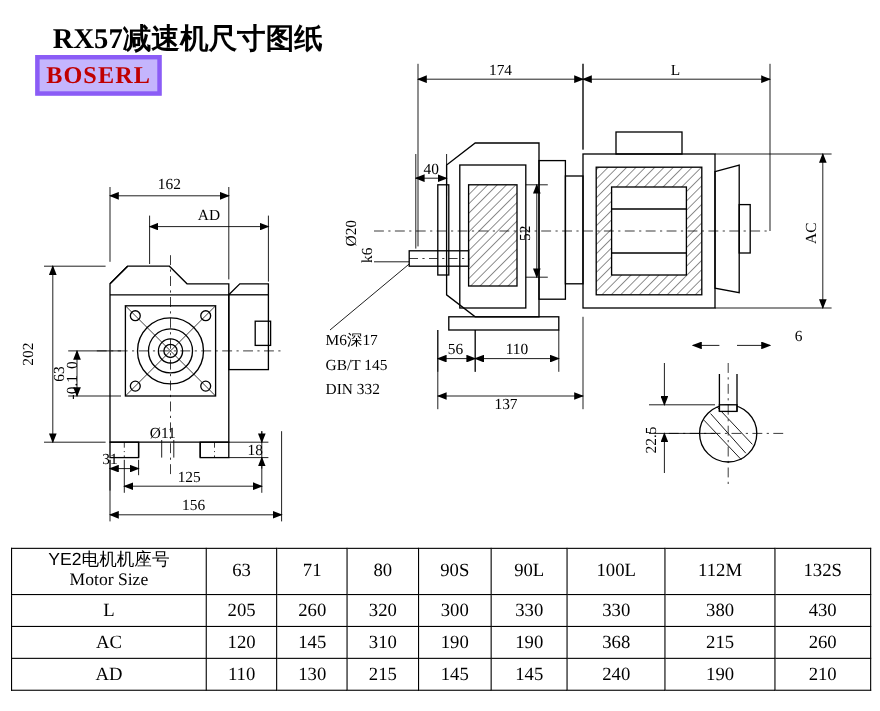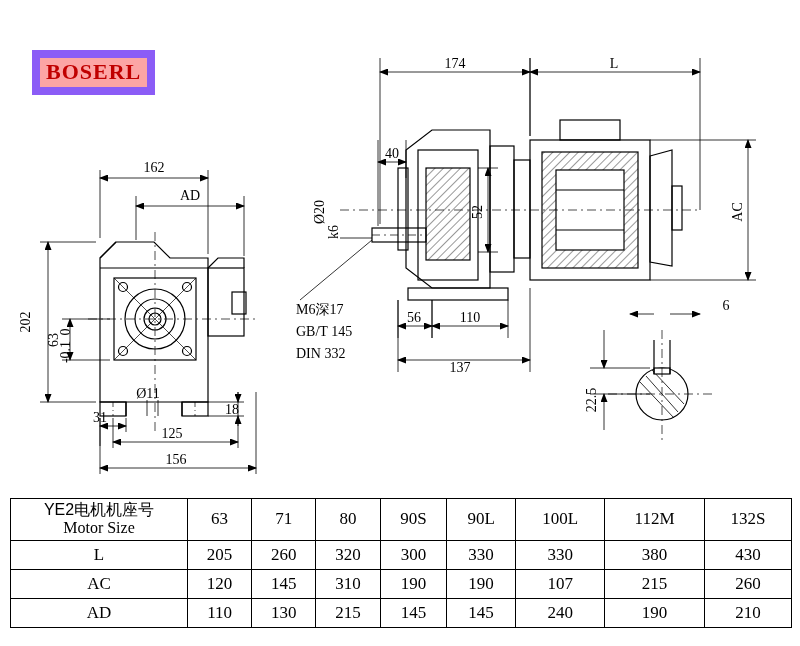--- a/index.html
+++ b/index.html
@@ -15,23 +15,23 @@
 
   .title{
     position:absolute;left:48px;top:18px;
     font-size:26px;font-weight:bold;
     font-family:"Liberation Serif", serif;
     letter-spacing:0px;
     white-space:nowrap;
   }
   .logo{
     position:absolute;left:32px;top:50px;
-    border:8px solid #8b5cf6;
+    border:4px solid #8b5cf6;
     padding:1px 6px 2px 6px;
-    background:#fca5a5;
+    background:#c4b5fd;
   }
   .logo span{
     font-family:"Liberation Serif", serif;
     font-size:22px;font-weight:bold;color:#c00000;
     letter-spacing:1px;
   }
 
   svg.draw{position:absolute;left:0;top:0;width:800px;height:646px;}
   svg.draw text{font-family:"Liberation Serif", serif;font-size:14px;fill:#000;}
   .dimtxt{font-size:14px;}
@@ -58,20 +58,21 @@
     padding:2px 0;
   }
   .spec-table td.rowlabel{font-size:17px;}
   .cn{font-family:"Liberation Sans", sans-serif;}
 </style>
 </head>
 <body>
 
 <div id="page">
 
+  <div class="title">RX57减速机尺寸图纸</div>
   <div class="logo">
     <span>BOSERL</span>
   </div>
 
   <svg class="draw" viewBox="0 0 800 646">
     <defs>
       <marker id="ar" markerWidth="9" markerHeight="7" refX="8" refY="3.5" orient="auto" markerUnits="userSpaceOnUse">
         <path d="M0,0 L9,3.5 L0,7 z" fill="#000"></path>
       </marker>
       <marker id="arS" markerWidth="9" markerHeight="7" refX="1" refY="3.5" orient="auto" markerUnits="userSpaceOnUse">
@@ -308,21 +309,21 @@
         <td>380</td>
         <td>430</td>
       </tr>
       <tr>
         <td class="rowlabel">AC</td>
         <td>120</td>
         <td>145</td>
         <td>310</td>
         <td>190</td>
         <td>190</td>
-        <td>107</td>
+        <td>368</td>
         <td>215</td>
         <td>260</td>
       </tr>
       <tr>
         <td class="rowlabel">AD</td>
         <td>110</td>
         <td>130</td>
         <td>215</td>
         <td>145</td>
         <td>145</td>

